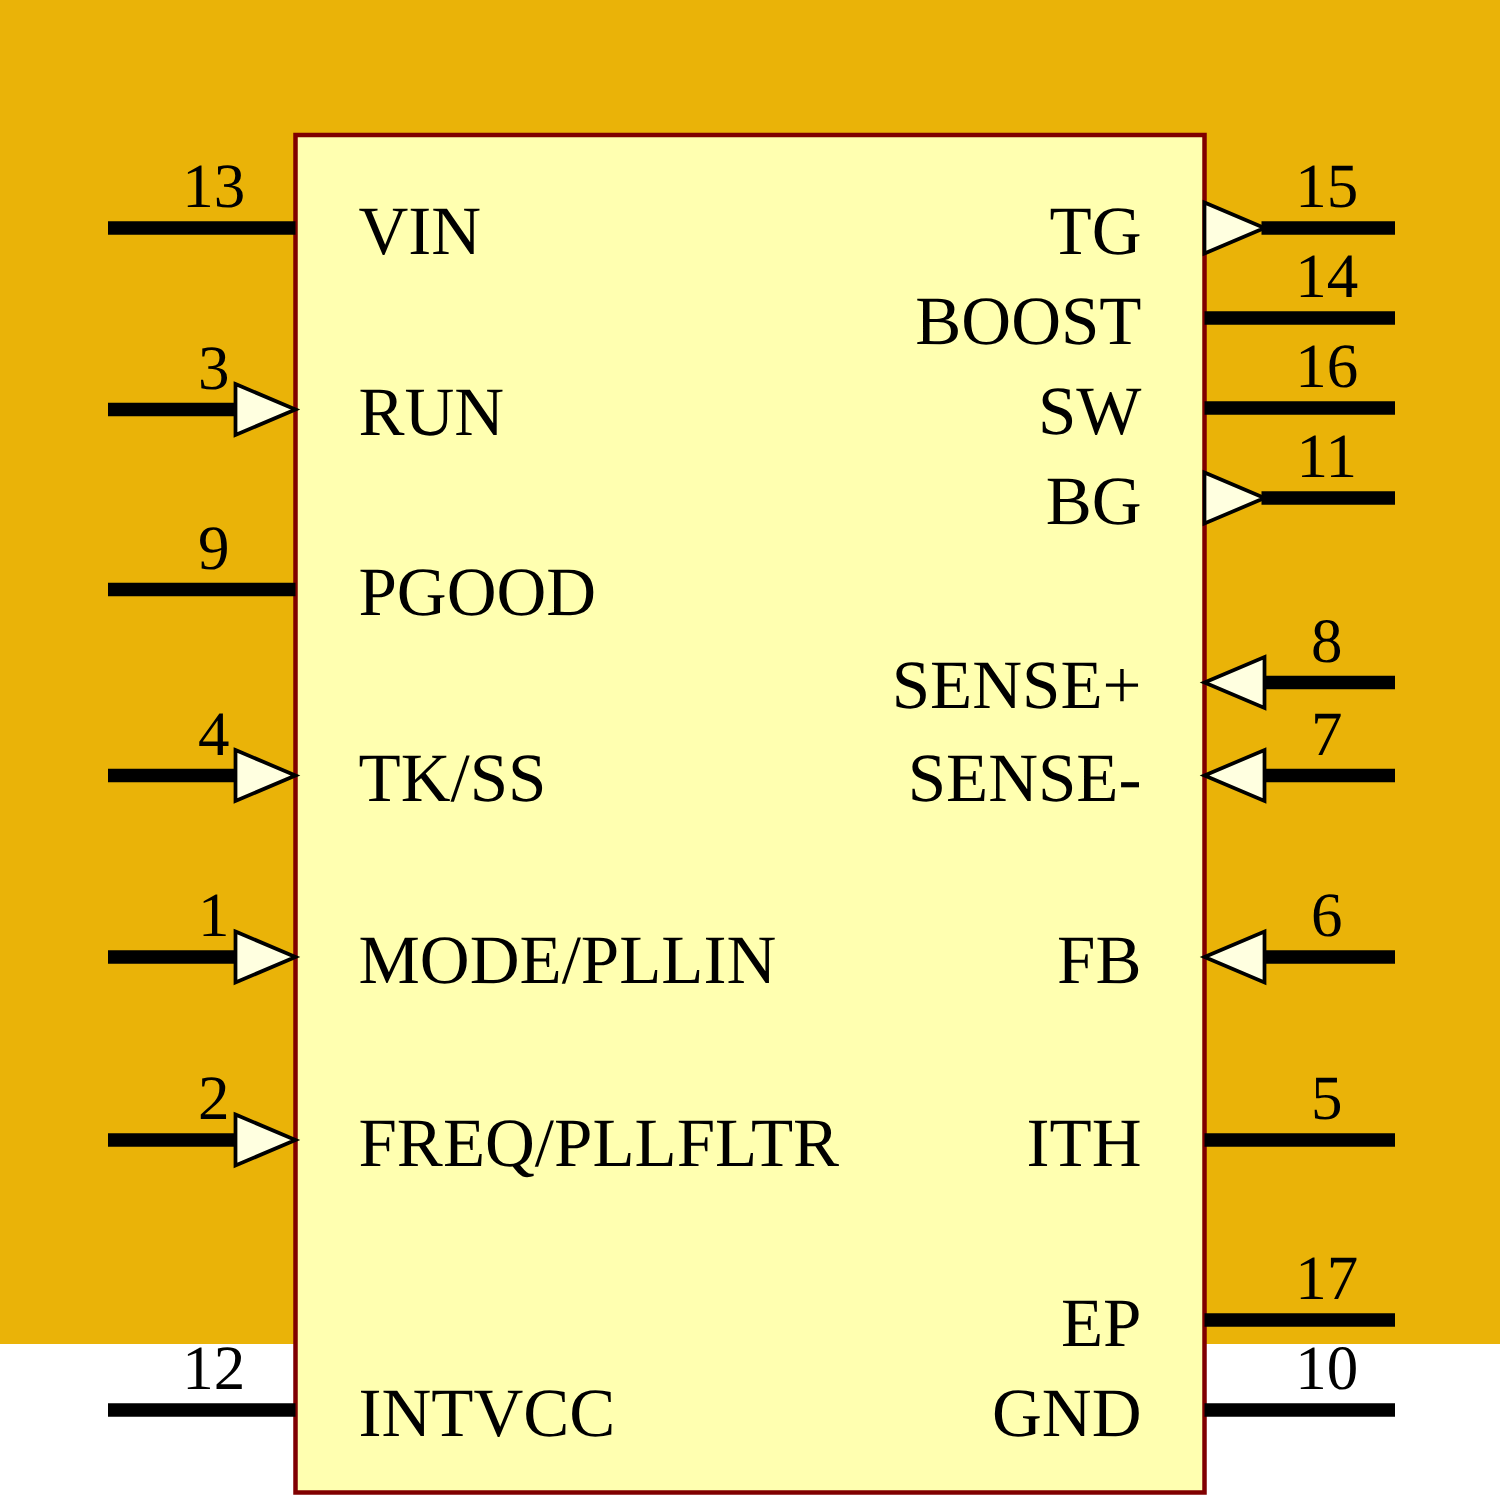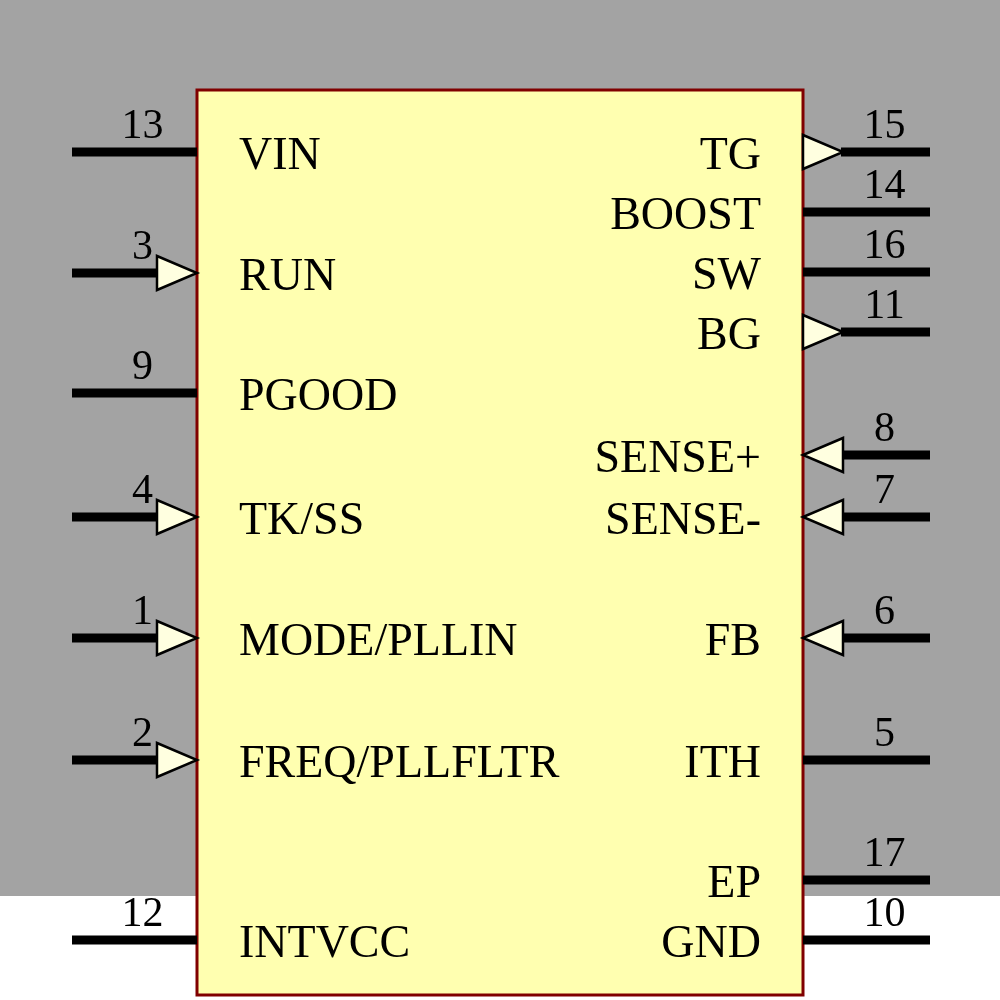--- a/index.html
+++ b/index.html
@@ -10,21 +10,21 @@
   body {
     width: 1000px;
     height: 1000px;
     font-family: "Liberation Serif", "DejaVu Serif", serif;
     overflow: hidden;
   }
   #stage {
     position: relative;
     width: 1000px;
     height: 896px;
-    background: #a3a3a3;
+    background: #eab308;
   }
   #schematic-svg {
     position: absolute;
     left: 0;
     top: 0;
     width: 1000px;
     height: 1000px;
   }
   .pin-num {
     font-family: "Liberation Serif", "DejaVu Serif", serif;

